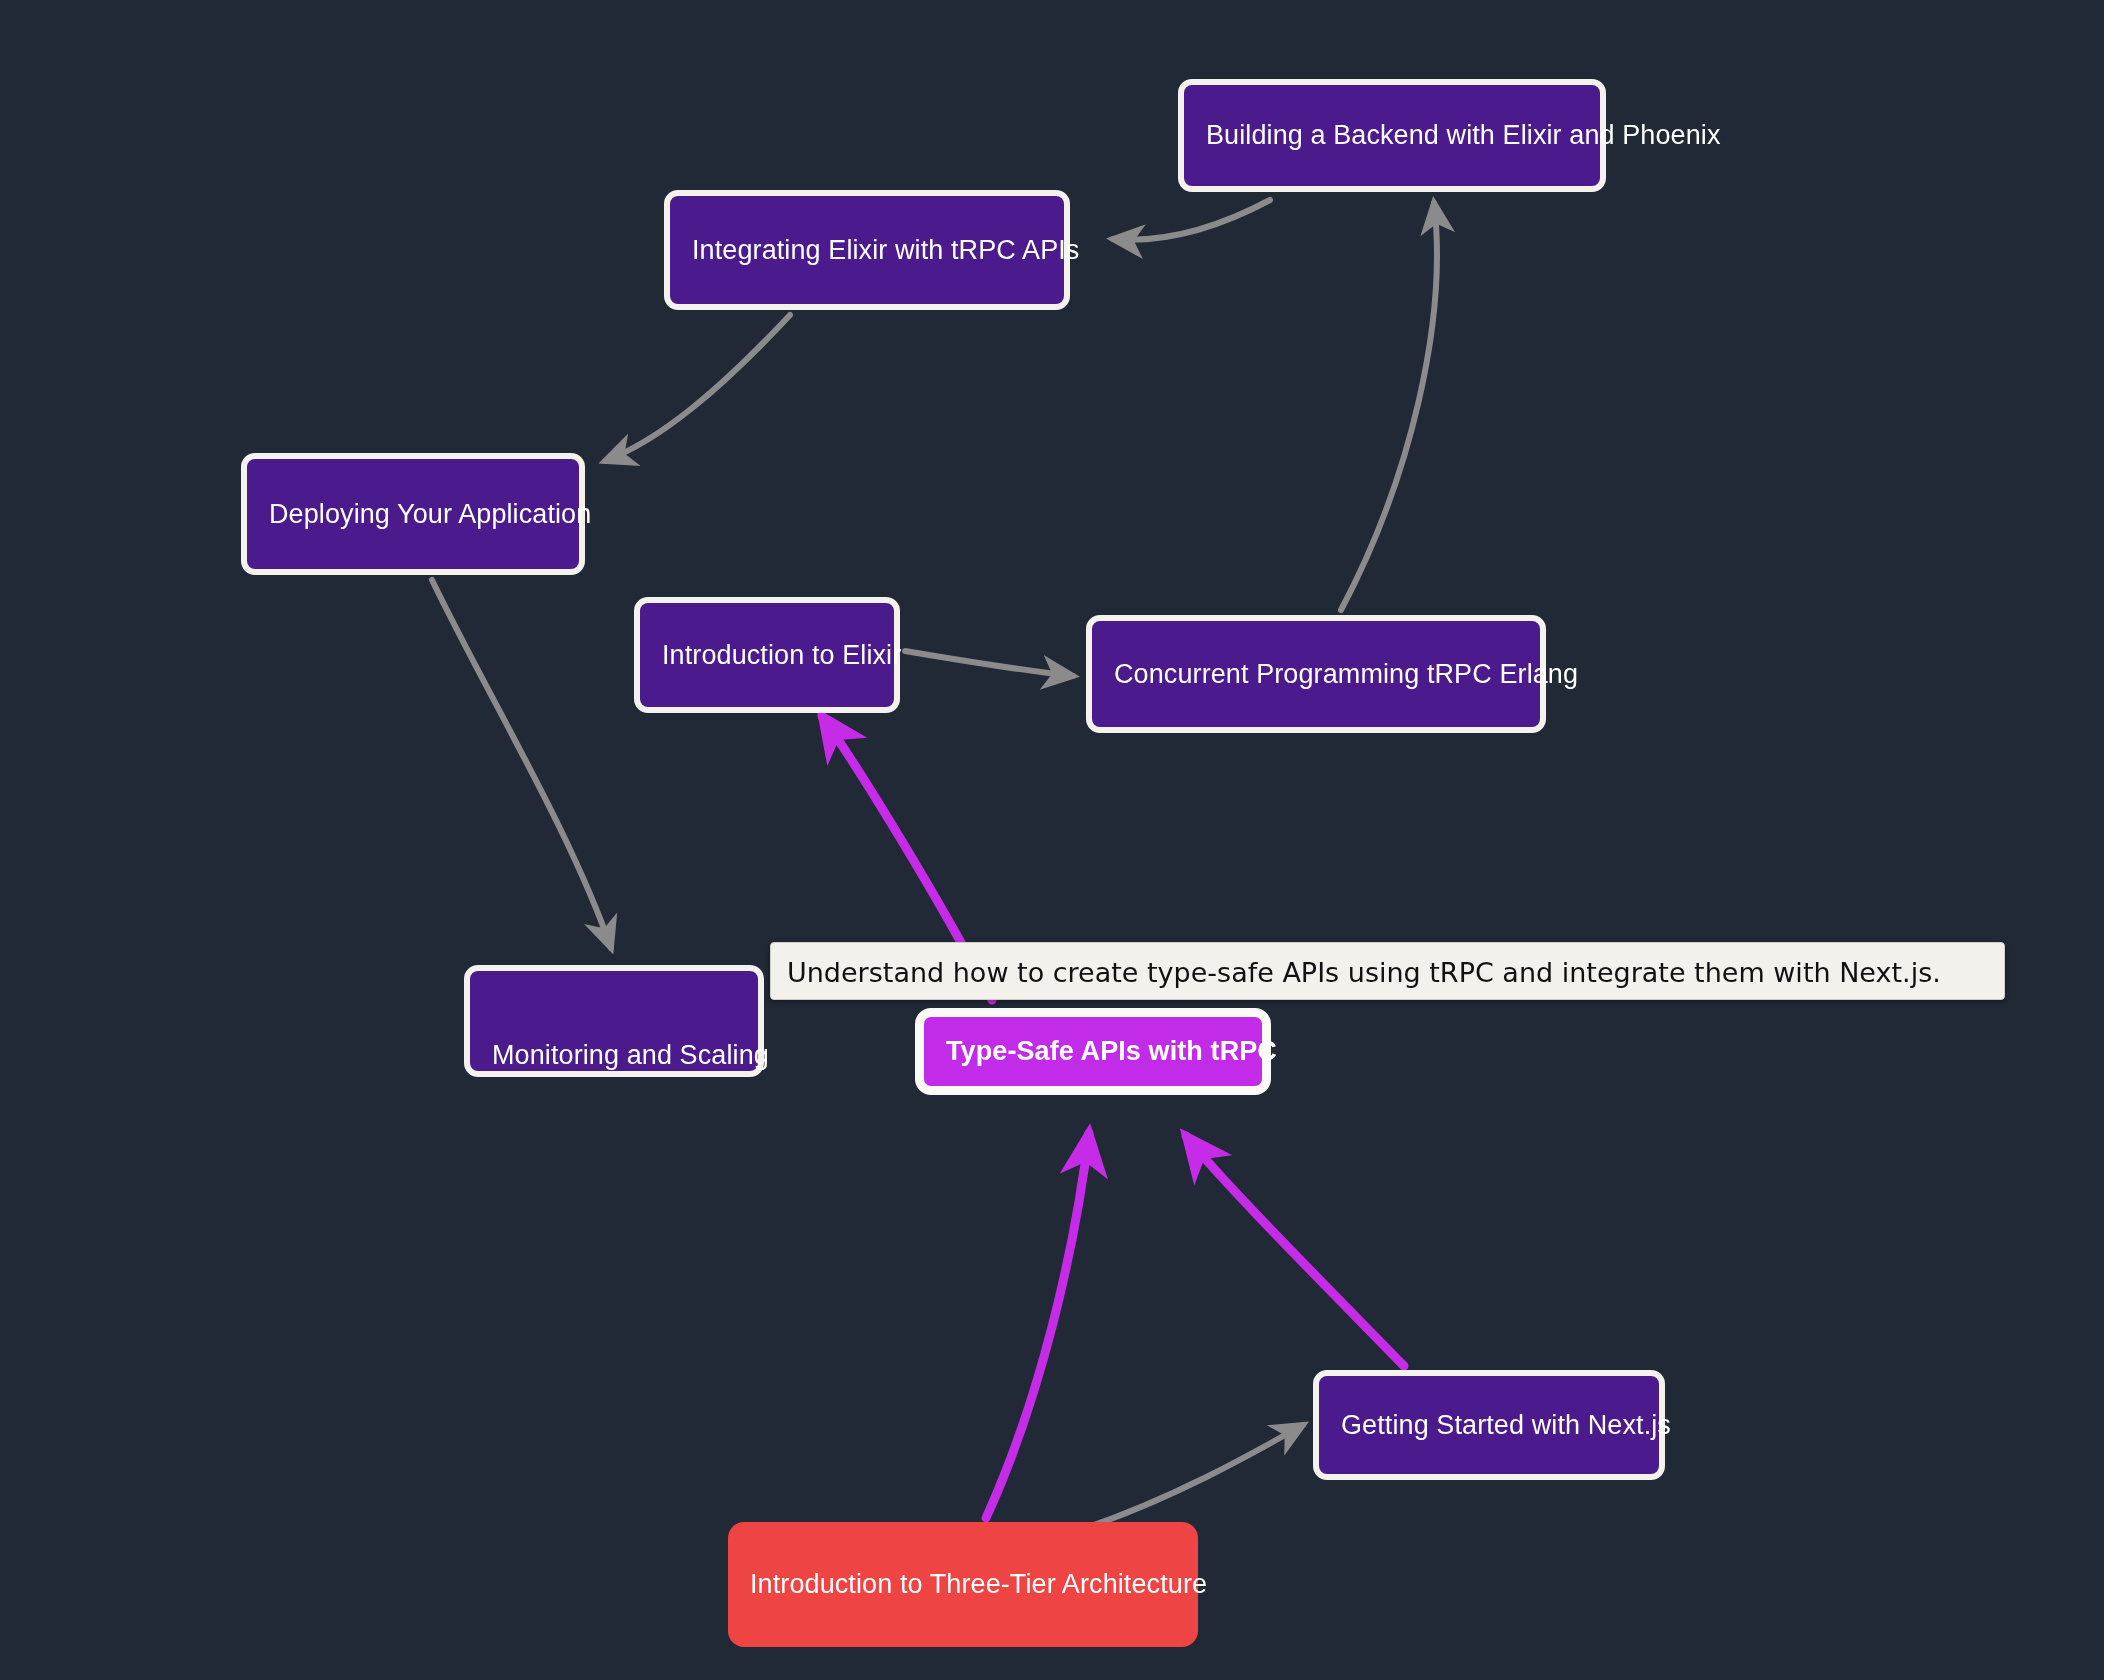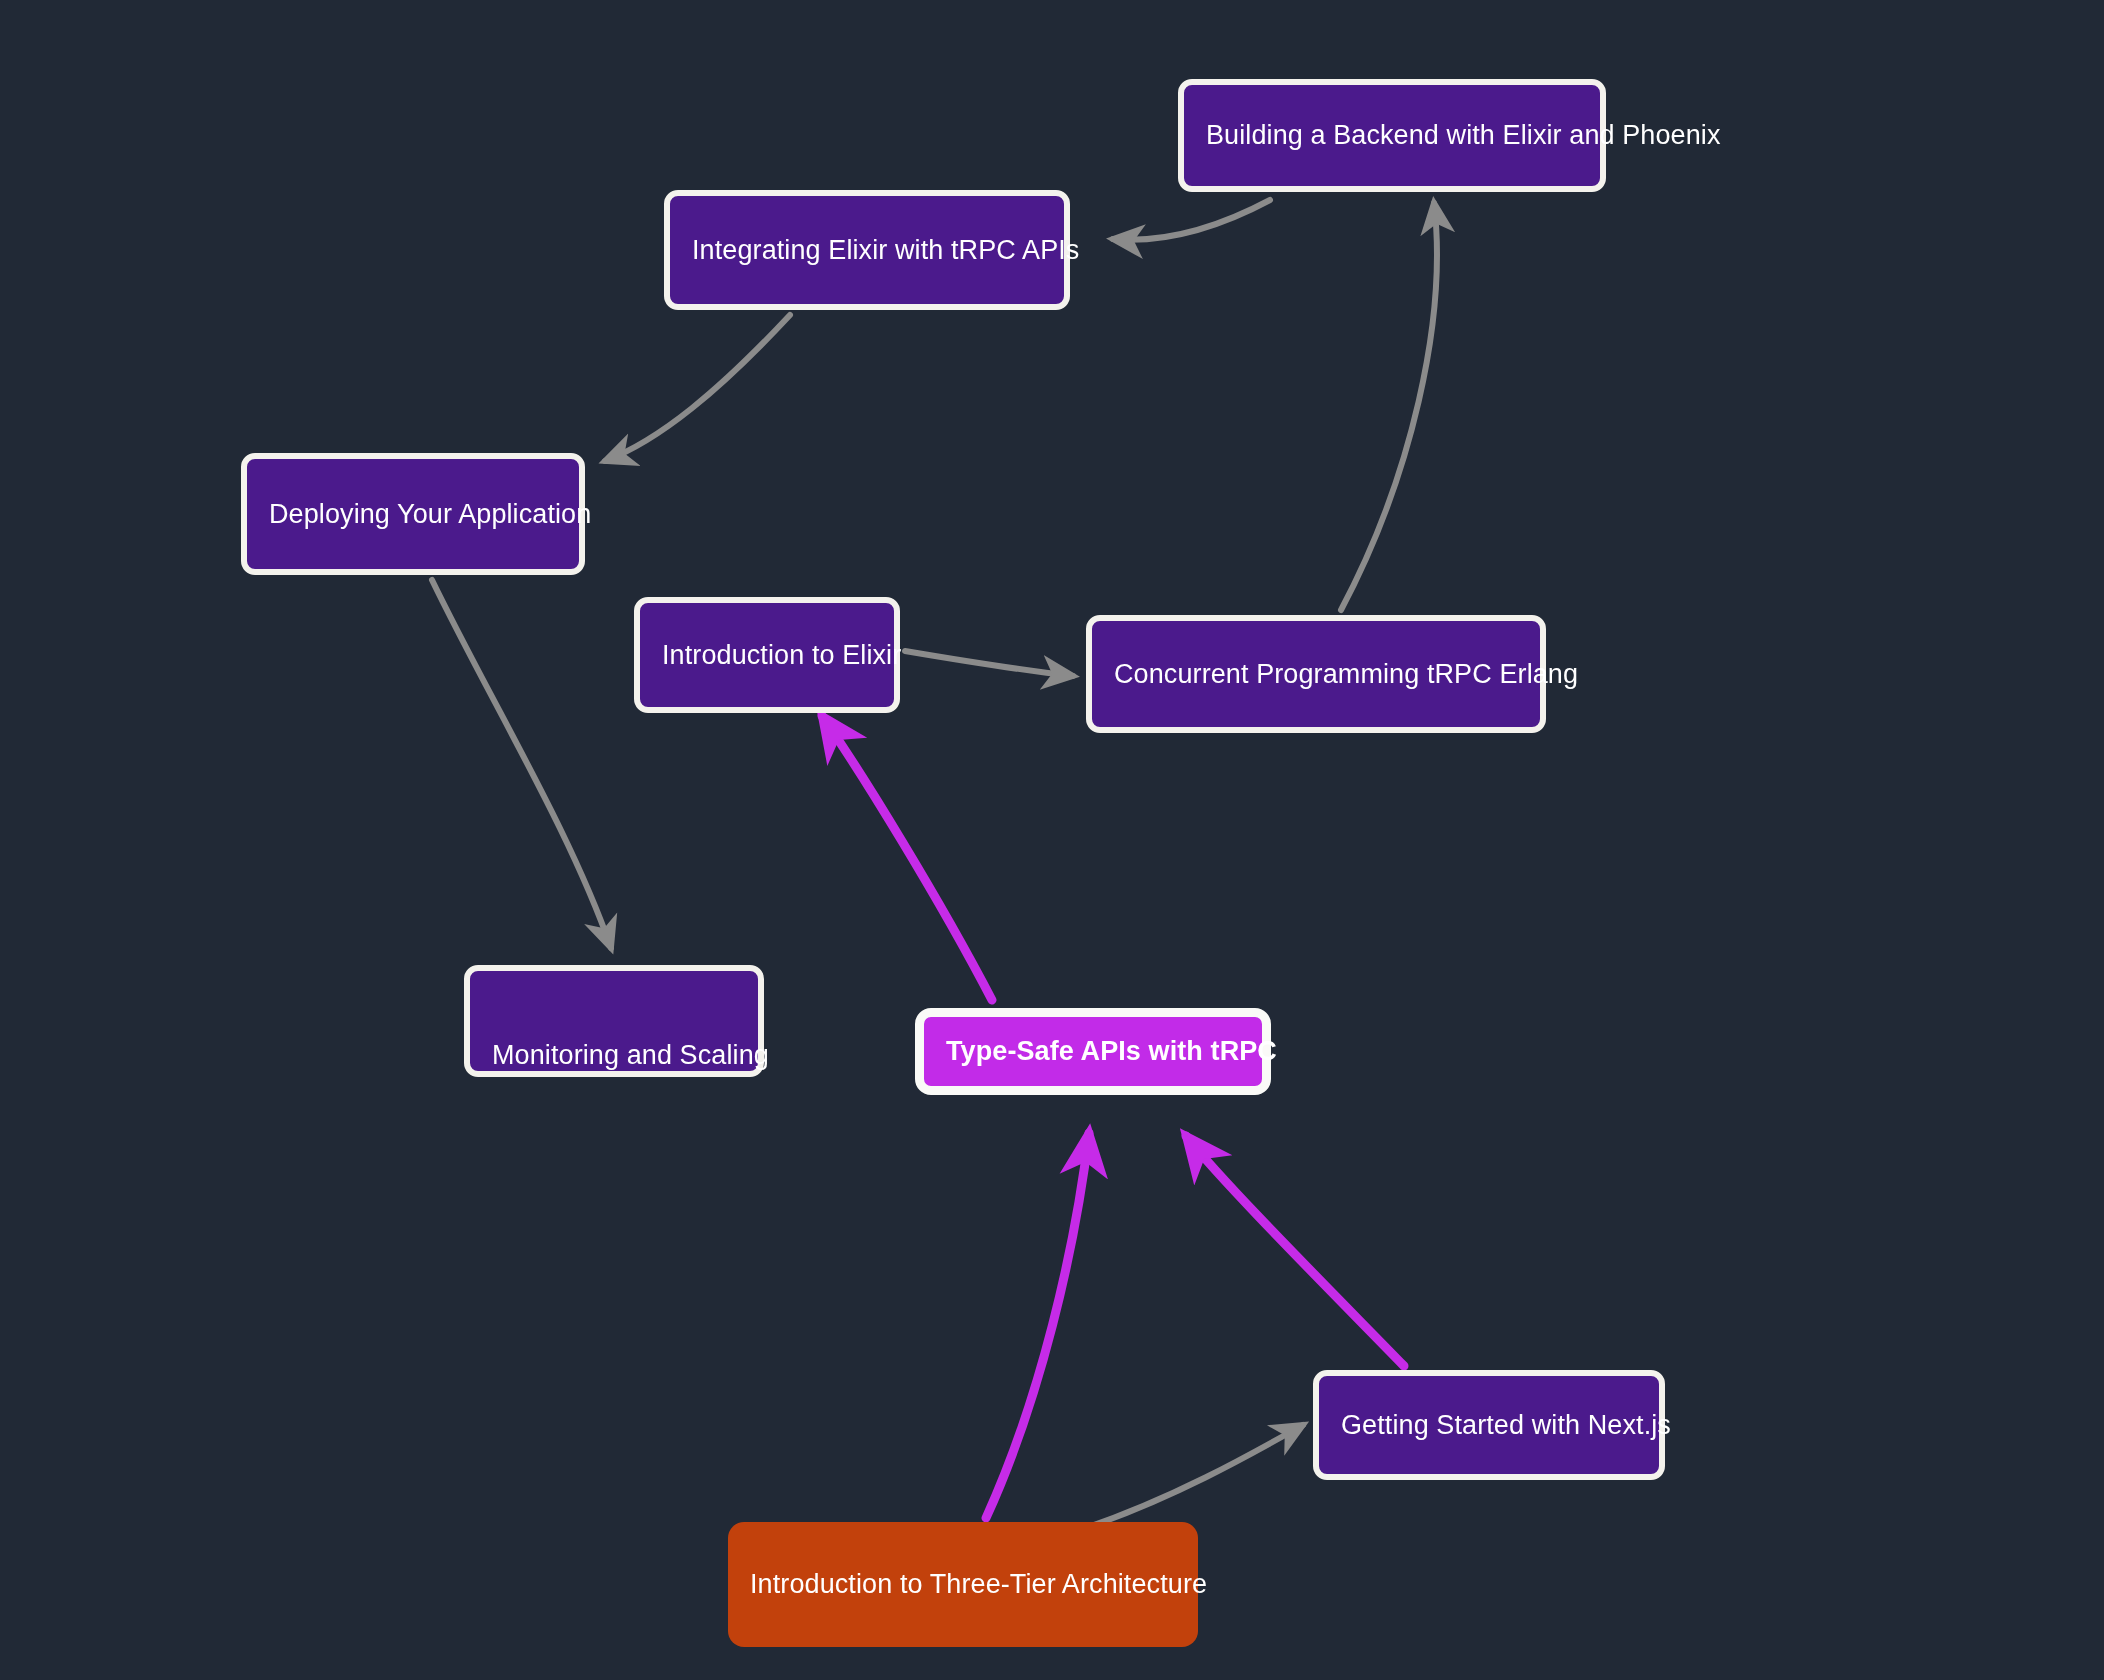--- a/index.html
+++ b/index.html
@@ -35,21 +35,21 @@
     line-height: 1.2;
     white-space: nowrap;
     letter-spacing: 0.1px;
     z-index: 5;
   }
   .node.purple {
     background: #4B1A8C;
     border: 6px solid #F4F2ED;
   }
   .node.green {
-    background: #c2410c;
+    background: #ef4444;
     border: none;
     border-radius: 16px;
   }
   .node.highlight {
     background: #C22BE8;
     border: 9px solid #FAFAF7;
     font-weight: bold;
     border-radius: 16px;
     z-index: 7;
   }
@@ -119,14 +119,15 @@
         <span>Type-Safe APIs with tRPC</span>
       </div>
       <div class="node purple" style="left: 1313px; top: 1370px; width: 352px; height: 110px;">
         <span>Getting Started with Next.js</span>
       </div>
       <div class="node green" style="left: 728px; top: 1522px; width: 470px; height: 125px;">
         <span>Introduction to Three-Tier Architecture</span>
       </div>
     </div>
 
+  <div class="tooltip" style="left: 770px; top: 942px; width: 1235px; height: 58px;">Understand how to create type-safe APIs using tRPC and integrate them with Next.js.</div>
 
 </div>
 
 </body></html>

